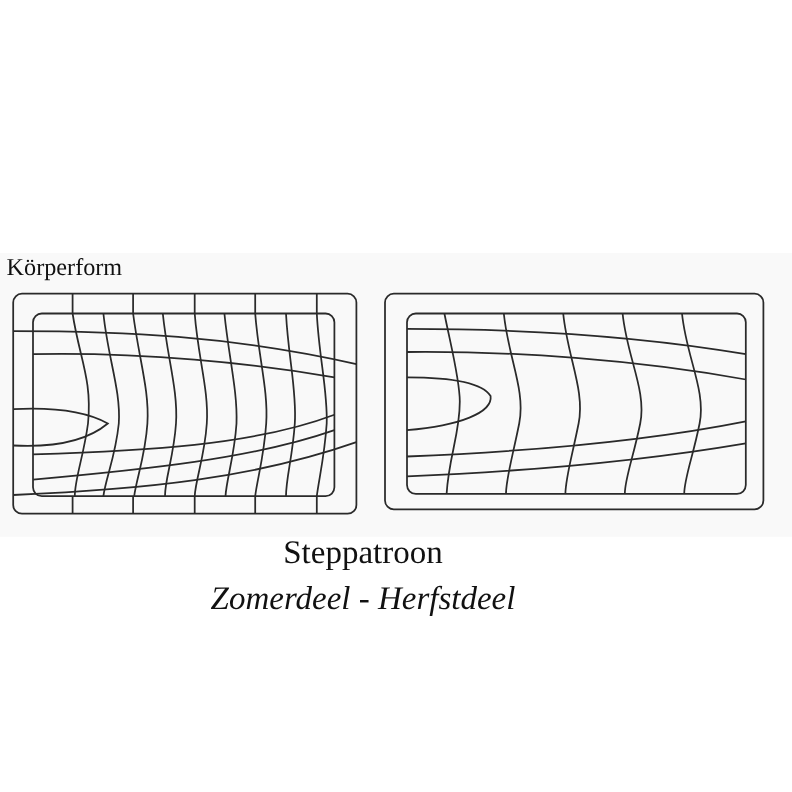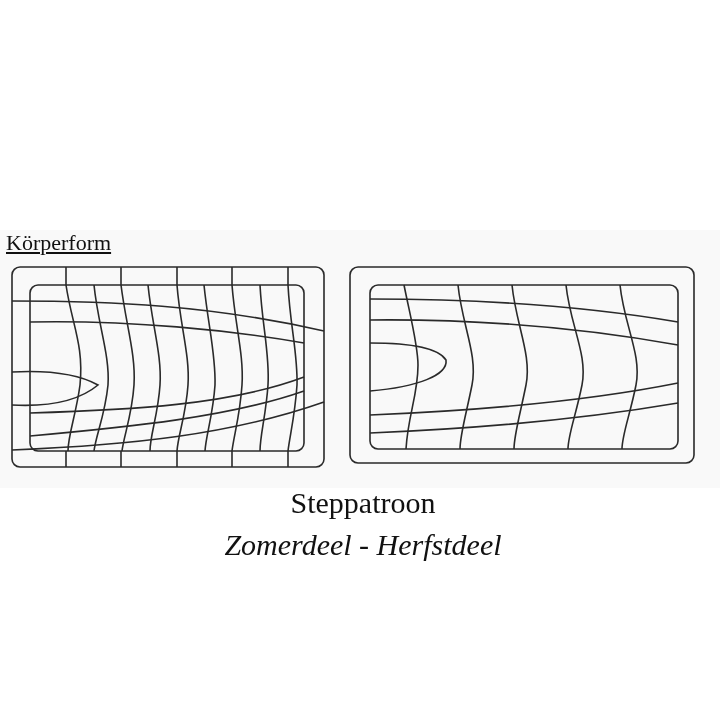--- a/index.html
+++ b/index.html
@@ -1,20 +1,20 @@
 <!DOCTYPE html>
 <html><head>
 <meta charset="utf-8">
 <style>
   html,body{margin:0;padding:0;background:#ffffff;}
   body{width:720px;height:720px;position:relative;overflow:hidden;font-family:"Liberation Serif","DejaVu Serif",serif;}
   .scan{position:absolute;left:0;top:230px;width:720px;height:258px;background:#f9f9f9;}
-  .label{position:absolute;left:6px;top:230px;font-size:22px;color:#111;text-decoration:underline;}
+  .label{position:absolute;left:6px;top:230px;font-size:22px;color:#111;}
   .fig{position:absolute;}
-  .caption{position:absolute;left:0;width:660px;text-align:center;color:#111;font-size:30px;padding-left:33px;}
+  .caption{position:absolute;left:0;width:660px;text-align:center;color:#111;font-size:30px;}
   svg path, svg line, svg rect{fill:none;stroke:#2a2a2a;stroke-width:1.6;}
 </style>
 </head>
 <body>
 
 <div class="scan"></div>
 <div class="label">Körperform</div>
 
 <svg class="fig" style="left:10px;top:265px" width="318" height="205" viewBox="0 0 318 205">
   <rect x="2" y="2" width="312" height="200" rx="8"></rect>

